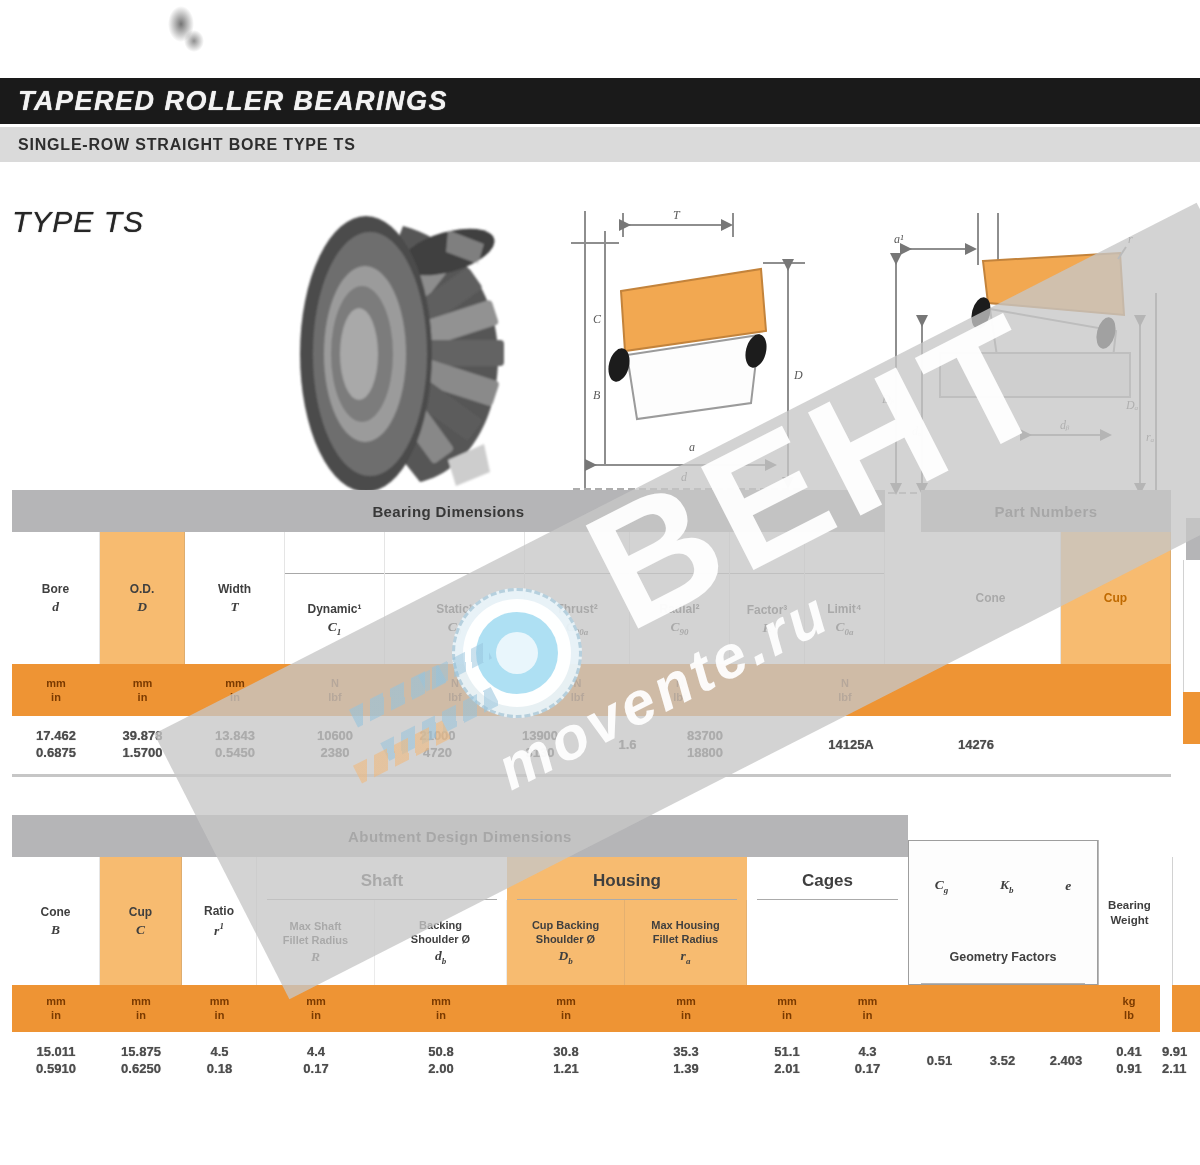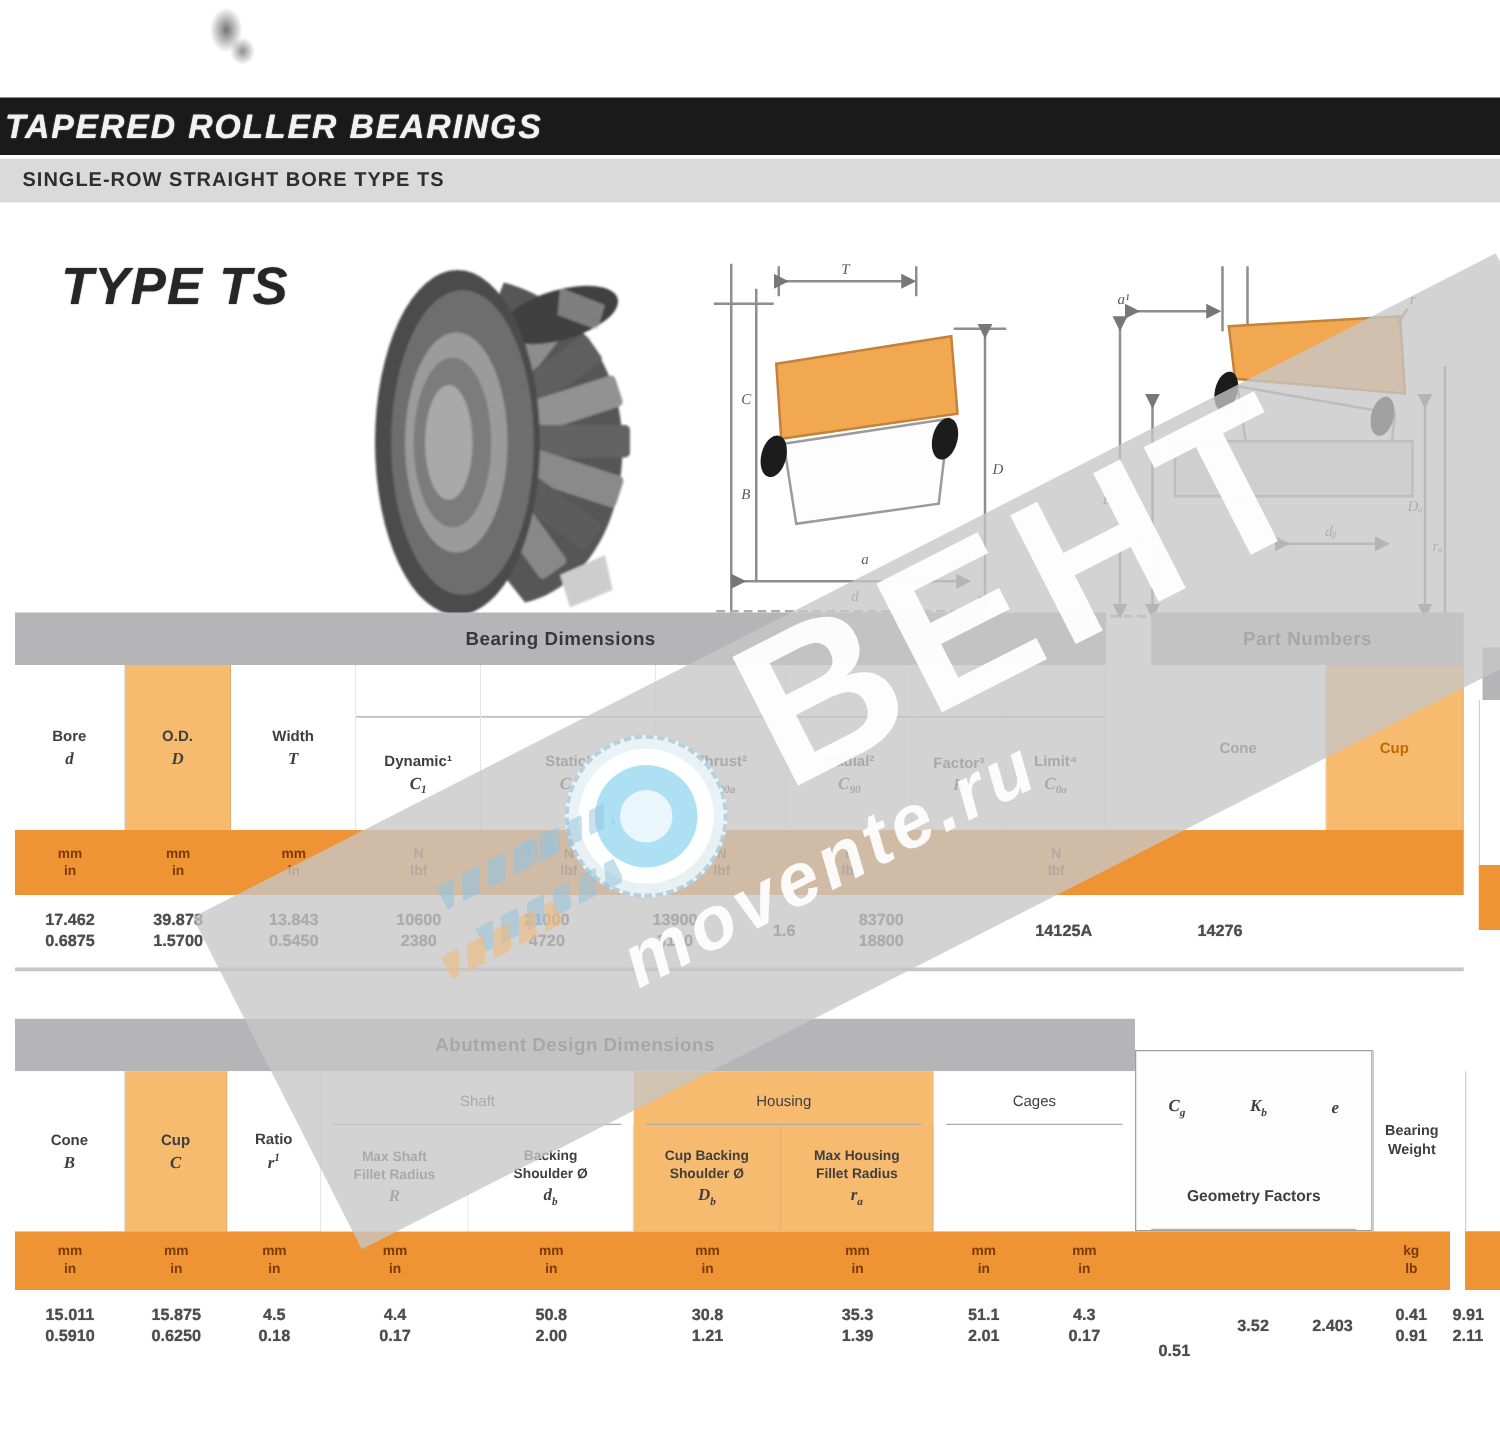--- a/index.html
+++ b/index.html
@@ -4,33 +4,33 @@
 <style>
   html,body{margin:0;padding:0;}
   body{width:1200px;height:1165px;position:relative;overflow:hidden;background:#ffffff;
        font-family:"Liberation Sans",sans-serif;}
   .soft{filter:blur(.35px);}
 
   
   #title-bar{position:absolute;left:0;top:78px;width:1200px;height:46px;background:#1A1A1A;
     display:flex;align-items:center;}
   #title-bar .t{color:#f2f2f2;font-size:27px;font-weight:800;font-style:italic;
-    letter-spacing:1.5px;padding-left:4px;text-shadow:0 0 1px #fff;}
+    letter-spacing:1.5px;padding-left:18px;text-shadow:0 0 1px #fff;}
   #subtitle-bar{position:absolute;left:0;top:127px;width:1200px;height:35px;background:#DADADA;
     display:flex;align-items:center;}
   #subtitle-bar .t{color:#2e2e2e;font-size:16px;font-weight:800;letter-spacing:.8px;padding-left:18px;}
   .smudge{position:absolute;border-radius:50%;}
   #smudge1{left:168px;top:6px;width:26px;height:36px;
     background:radial-gradient(closest-side,rgba(70,70,70,.75),rgba(70,70,70,0));}
   #smudge2{left:184px;top:30px;width:20px;height:22px;
     background:radial-gradient(closest-side,rgba(70,70,70,.6),rgba(70,70,70,0));}
 
   
-  #type-heading{position:absolute;left:12px;top:205px;font-size:42px;font-weight:700;font-style:italic;
-    color:#262626;letter-spacing:1px;text-shadow:0 0 1px rgba(40,40,40,.8);margin-left:37px;}
+  #type-heading{position:absolute;left:12px;top:205px;font-size:30px;font-weight:400;font-style:italic;
+    color:#262626;letter-spacing:1px;text-shadow:0 0 1px rgba(40,40,40,.8);}
 
   
   #bearing-photo{position:absolute;left:298px;top:212px;width:208px;height:286px;}
   #diagram1{position:absolute;left:563px;top:203px;width:248px;height:302px;}
   #diagram2{position:absolute;left:878px;top:203px;width:288px;height:302px;}
   .dimtext{font-family:"Liberation Serif",serif;font-style:italic;fill:#5a5a5a;font-size:12px;}
 
   
   .secrow{display:flex;height:42px;}
   .secgray{background:#B5B5B7;color:#383838;font-weight:bold;font-size:15px;letter-spacing:.4px;
@@ -63,22 +63,22 @@
   #t1-data{height:58px;border-bottom:3px solid #C6C6C6;}
 
   
   #table2{position:absolute;left:12px;top:815px;width:1148px;z-index:2;}
   #t2-sec-main{width:896px;}
   #t2-head{display:flex;height:128px;width:896px;}
   .tall2{height:128px;}
   .t2group{display:flex;flex-direction:column;box-sizing:border-box;background:#fff;}
   .g-housing{background:#F7BB70;}
   .g-housing .gsc{background:#F7BB70;}
-  .glabel{height:36px;display:flex;align-items:center;justify-content:center;font-size:12px;
-    font-weight:normal;color:#3f3f3f;border-bottom:1px solid #ABABAB;margin:6px 10px 0 10px;}
+  .glabel{height:36px;display:flex;align-items:center;justify-content:center;font-size:17px;
+    font-weight:bold;color:#3f3f3f;border-bottom:1px solid #ABABAB;margin:6px 10px 0 10px;}
   .gsub{display:flex;flex:1;}
   .gsc{display:flex;flex-direction:column;align-items:center;justify-content:center;gap:2px;
     box-sizing:border-box;border-right:1px solid rgba(110,110,110,.14);background:#fff;}
   .gsc .hlabel .ln{font-size:11px;}
   #geo-box{position:absolute;left:896px;top:25px;width:190px;height:145px;border:1px solid #9E9E9E;
     background:#FDFDFD;box-sizing:border-box;display:flex;flex-direction:column;}
   #geo-label{height:52px;display:flex;align-items:center;justify-content:center;
     font-size:12.5px;font-weight:bold;color:#3f3f3f;border-bottom:1px solid #B5B5B5;margin:0 12px;}
   #geo-syms{flex:1;display:flex;align-items:center;justify-content:space-around;}
   .geosym{font-size:13.5px;font-style:italic;font-weight:bold;color:#3f3f3f;
@@ -549,21 +549,21 @@
         <div class="dln">1.39</div>
       </div>
       <div class="dc" style="width: 80px;">
         <div class="dln">51.1</div>
         <div class="dln">2.01</div>
       </div>
       <div class="dc" style="width: 81px;">
         <div class="dln">4.3</div>
         <div class="dln">0.17</div>
       </div>
-      <div class="dc" style="width: 63px; justify-content: flex-end;">
+      <div class="dc" style="width: 63px;">
         <div class="dln">0.51</div>
       </div>
       <div class="dc" style="width: 63px;">
         <div class="dln">3.52</div>
       </div>
       <div class="dc" style="width: 64px;">
         <div class="dln">2.403</div>
       </div>
       <div class="dc" style="width: 62px;">
         <div class="dln">0.41</div>

